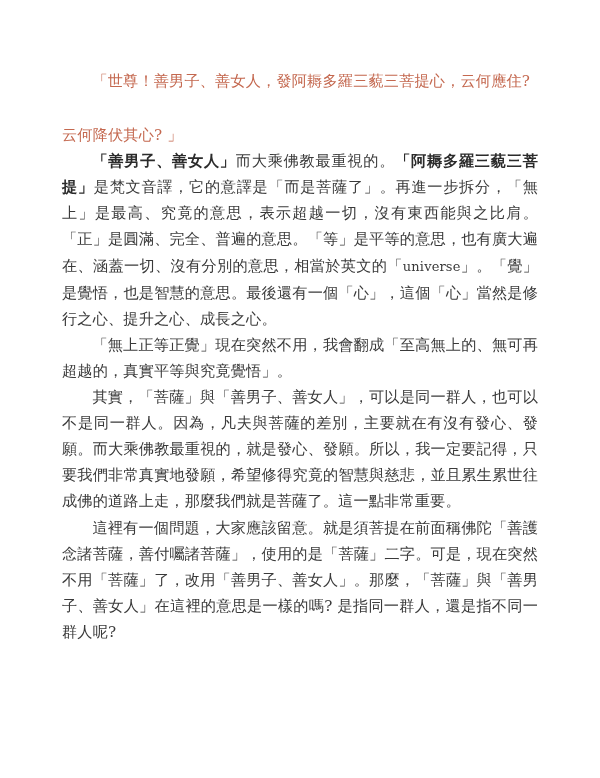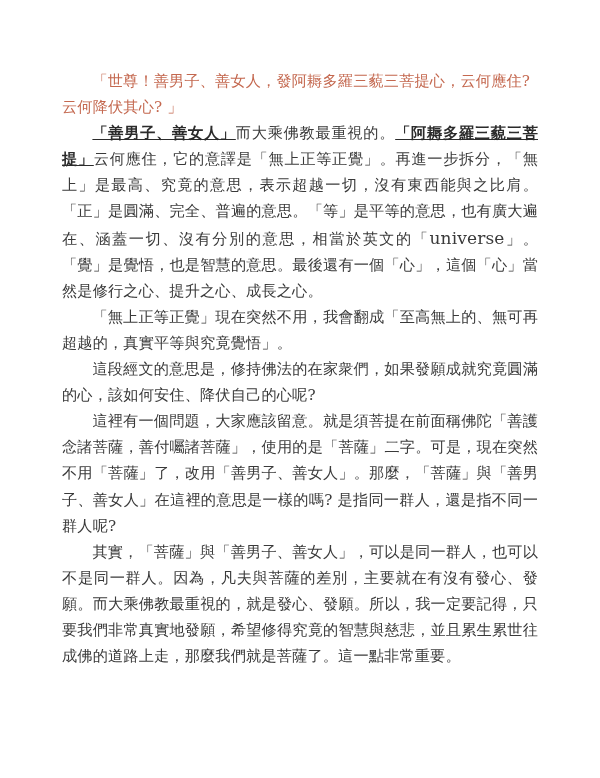--- a/index.html
+++ b/index.html
@@ -40,49 +40,48 @@
   .para.indent {
     text-indent: 2em;
   }
   .para.quote-heading {
     color: #c4684f;
     text-indent: 2em;
   }
   .para.quote-heading .ln2 {
     display: block;
     text-indent: 0;
+    margin-top: 28px;
   }
   .bold {
     font-weight: 700;
     color: #2b2b2b;
-    text-decoration: underline;
   }
   .latin {
     font-family: "DejaVu Serif", "Liberation Serif", serif;
-    font-size: 17px;
+    font-size: 13px;
   }
 </style>
 </head>
 <body>
 
 <div class="page">
   <div class="doc-body">
 
     <p class="para quote-heading">
       <span class="ln1">「世尊！善男子、善女人，發阿耨多羅三藐三菩提心，云何應住?</span>
       <span class="ln2">云何降伏其心? 」</span>
     </p>
 
     <p class="para indent">
-      <span class="bold">「善男子、善女人」</span><span>而大乘佛教最重視的。</span><span class="bold">「阿耨多羅三藐三菩提」</span><span>云何應住，它的意譯是「無上正等正覺」。再進一步拆分，「無上」是最高、究竟的意思，表示超越一切，沒有東西能與之比肩。「正」是圓滿、完全、普遍的意思。「等」是平等的意思，也有廣大遍在、涵蓋一切、沒有分別的意思，相當於英文的「</span><span class="latin">universe</span><span>」。「覺」是覺悟，也是智慧的意思。最後還有一個「心」，這個「心」當然是修行之心、提升之心、成長之心。</span>
+      <span class="bold">「善男子、善女人」</span><span>而大乘佛教最重視的。</span><span class="bold">「阿耨多羅三藐三菩提」</span><span>是梵文音譯，它的意譯是「而是菩薩了」。再進一步拆分，「無上」是最高、究竟的意思，表示超越一切，沒有東西能與之比肩。「正」是圓滿、完全、普遍的意思。「等」是平等的意思，也有廣大遍在、涵蓋一切、沒有分別的意思，相當於英文的「</span><span class="latin">universe</span><span>」。「覺」是覺悟，也是智慧的意思。最後還有一個「心」，這個「心」當然是修行之心、提升之心、成長之心。</span>
     </p>
 
     <p class="para indent">「無上正等正覺」現在突然不用，我會翻成「至高無上的、無可再超越的，真實平等與究竟覺悟」。</p>
 
-    <p class="para indent">這段經文的意思是，修持佛法的在家衆們，如果發願成就究竟圓滿的心，該如何安住、降伏自己的心呢?</p>
+
+    <p class="para indent">其實，「菩薩」與「善男子、善女人」，可以是同一群人，也可以不是同一群人。因為，凡夫與菩薩的差別，主要就在有沒有發心、發願。而大乘佛教最重視的，就是發心、發願。所以，我一定要記得，只要我們非常真實地發願，希望修得究竟的智慧與慈悲，並且累生累世往成佛的道路上走，那麼我們就是菩薩了。這一點非常重要。</p>
 
     <p class="para indent">這裡有一個問題，大家應該留意。就是須菩提在前面稱佛陀「善護念諸菩薩，善付囑諸菩薩」，使用的是「菩薩」二字。可是，現在突然不用「菩薩」了，改用「善男子、善女人」。那麼，「菩薩」與「善男子、善女人」在這裡的意思是一樣的嗎? 是指同一群人，還是指不同一群人呢?</p>
-
-    <p class="para indent">其實，「菩薩」與「善男子、善女人」，可以是同一群人，也可以不是同一群人。因為，凡夫與菩薩的差別，主要就在有沒有發心、發願。而大乘佛教最重視的，就是發心、發願。所以，我一定要記得，只要我們非常真實地發願，希望修得究竟的智慧與慈悲，並且累生累世往成佛的道路上走，那麼我們就是菩薩了。這一點非常重要。</p>
 
 
   </div>
 </div>
 
 </body></html>

